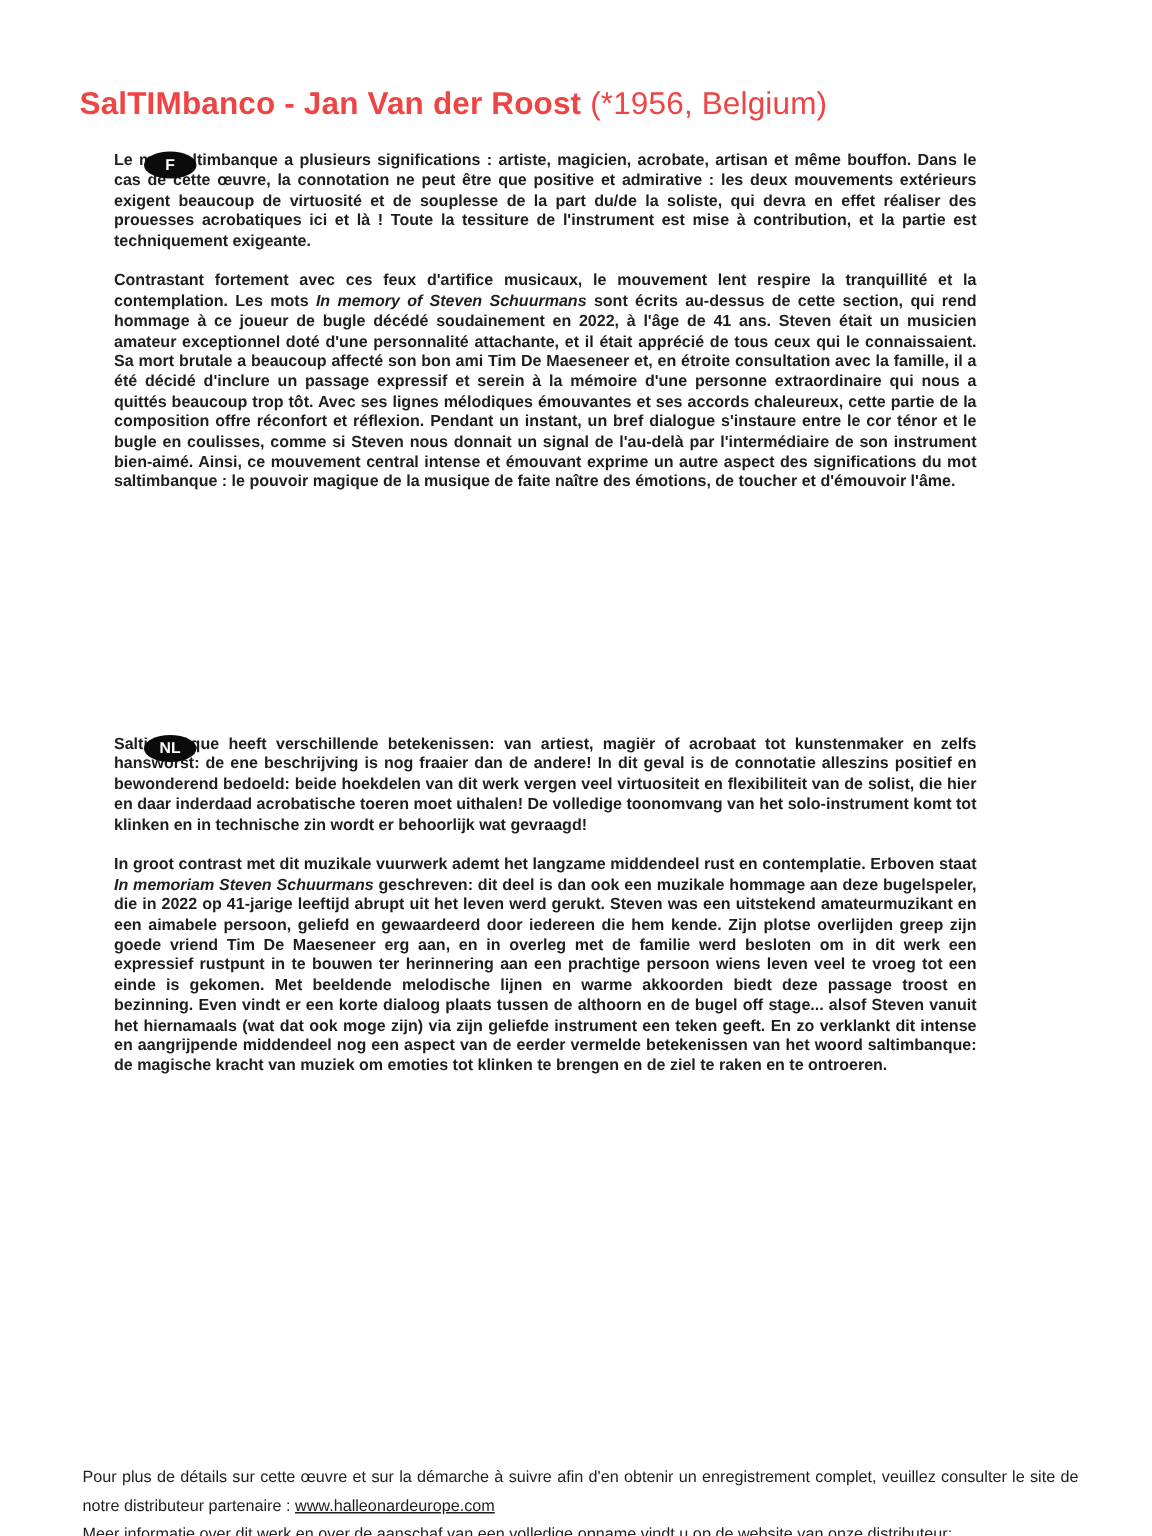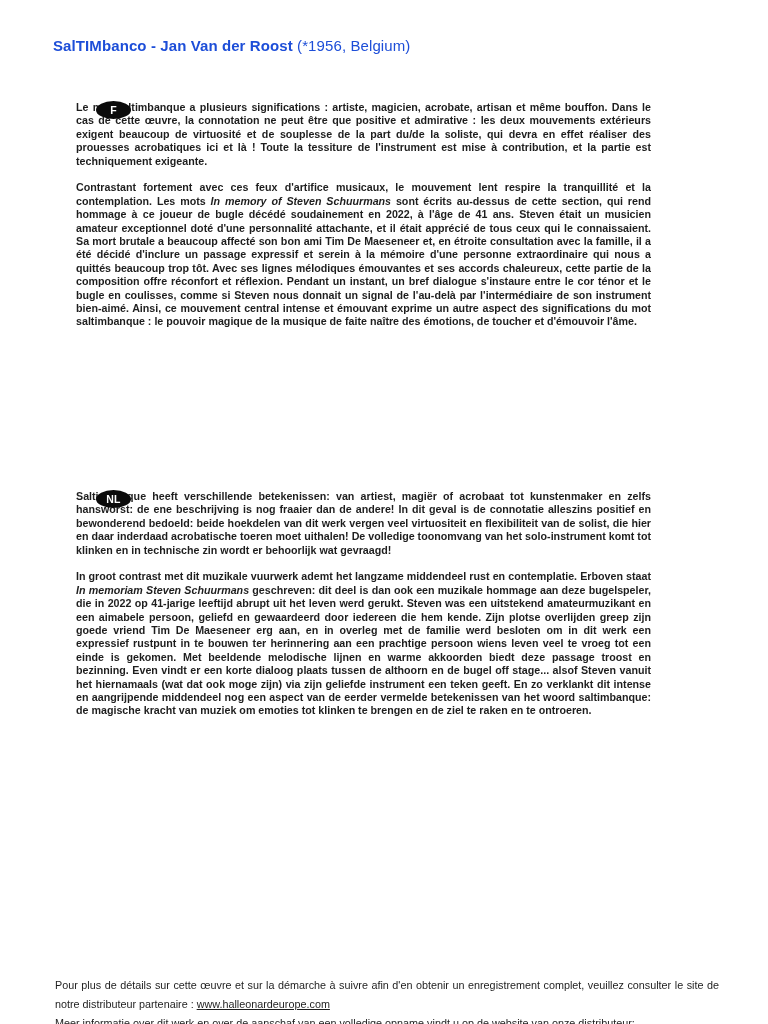--- a/index.html
+++ b/index.html
@@ -8,25 +8,25 @@
     width: 768px;
     height: 1024px;
     position: relative;
     overflow: hidden;
     font-family: "Liberation Sans", sans-serif;
     color: #1e1e1e;
   }
   .page-title {
     position: absolute;
     left: 53px;
-    top: 34px;
-    font-size: 15px;
+    top: 58px;
+    font-size: 21px;
     line-height: 24px;
     font-weight: 700;
-    color: #1d4ed8;
+    color: #ef4444;
     letter-spacing: 0.1px;
     white-space: nowrap;
   }
   .page-title .title-details {
     font-weight: 400;
   }
   .lang-section {
     position: absolute;
     left: 0;
     width: 768px;

